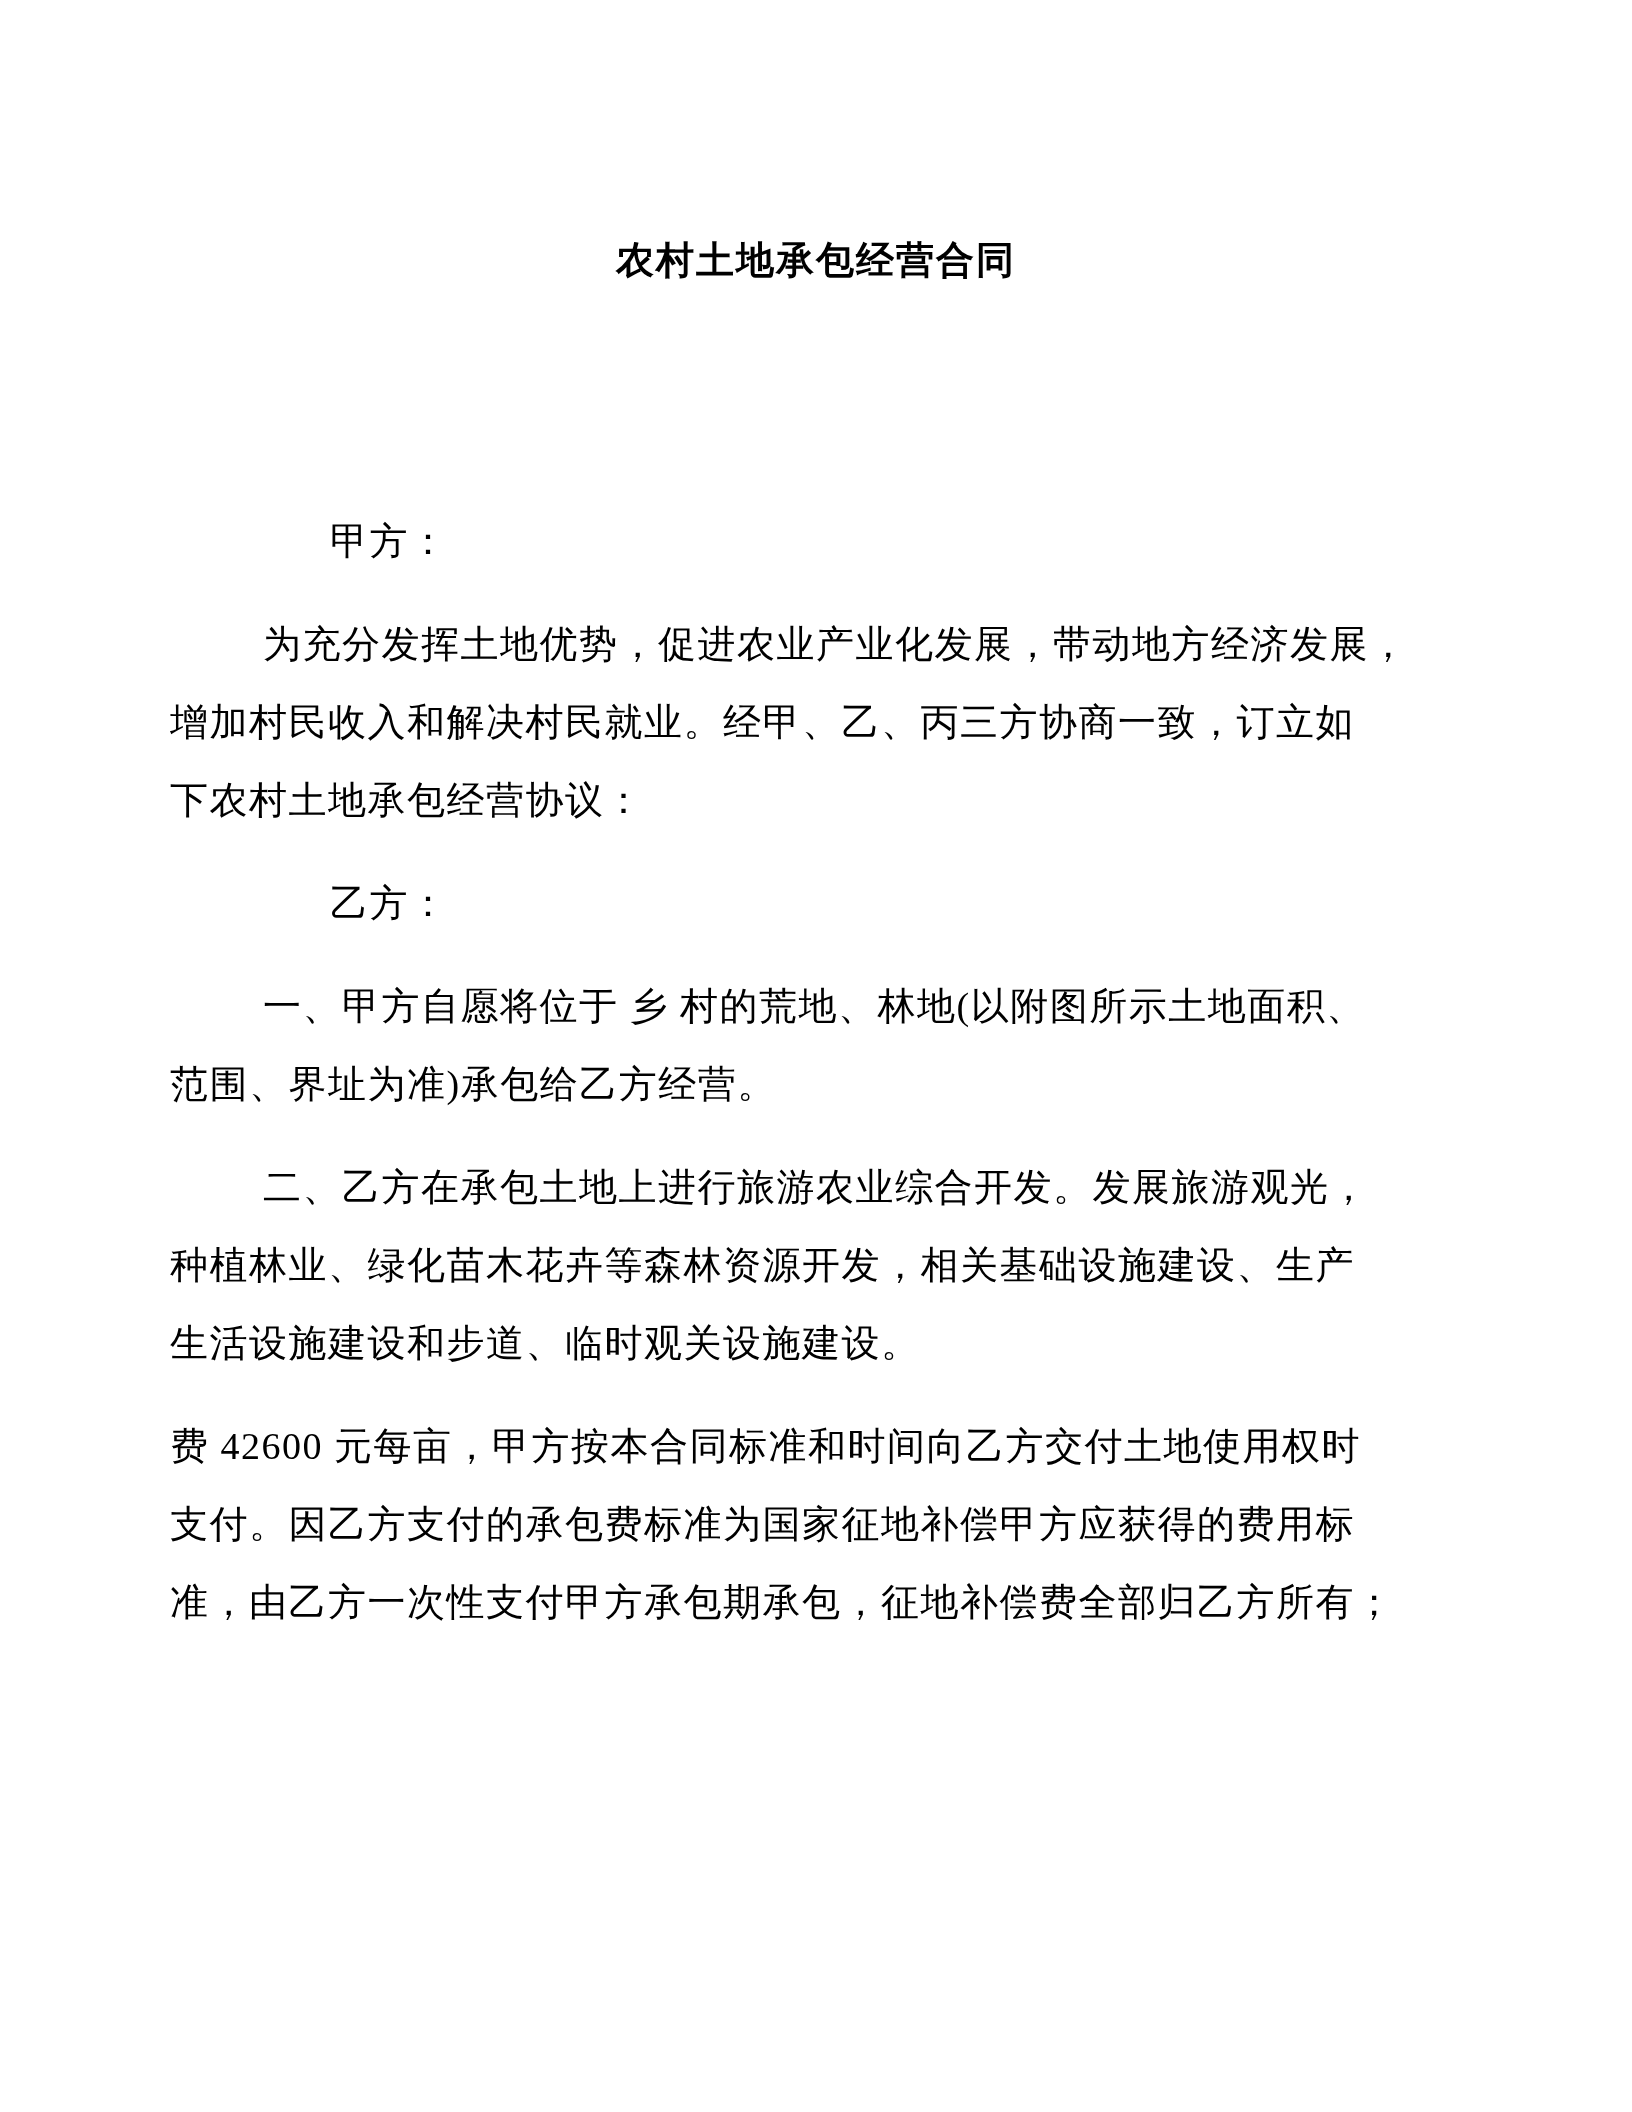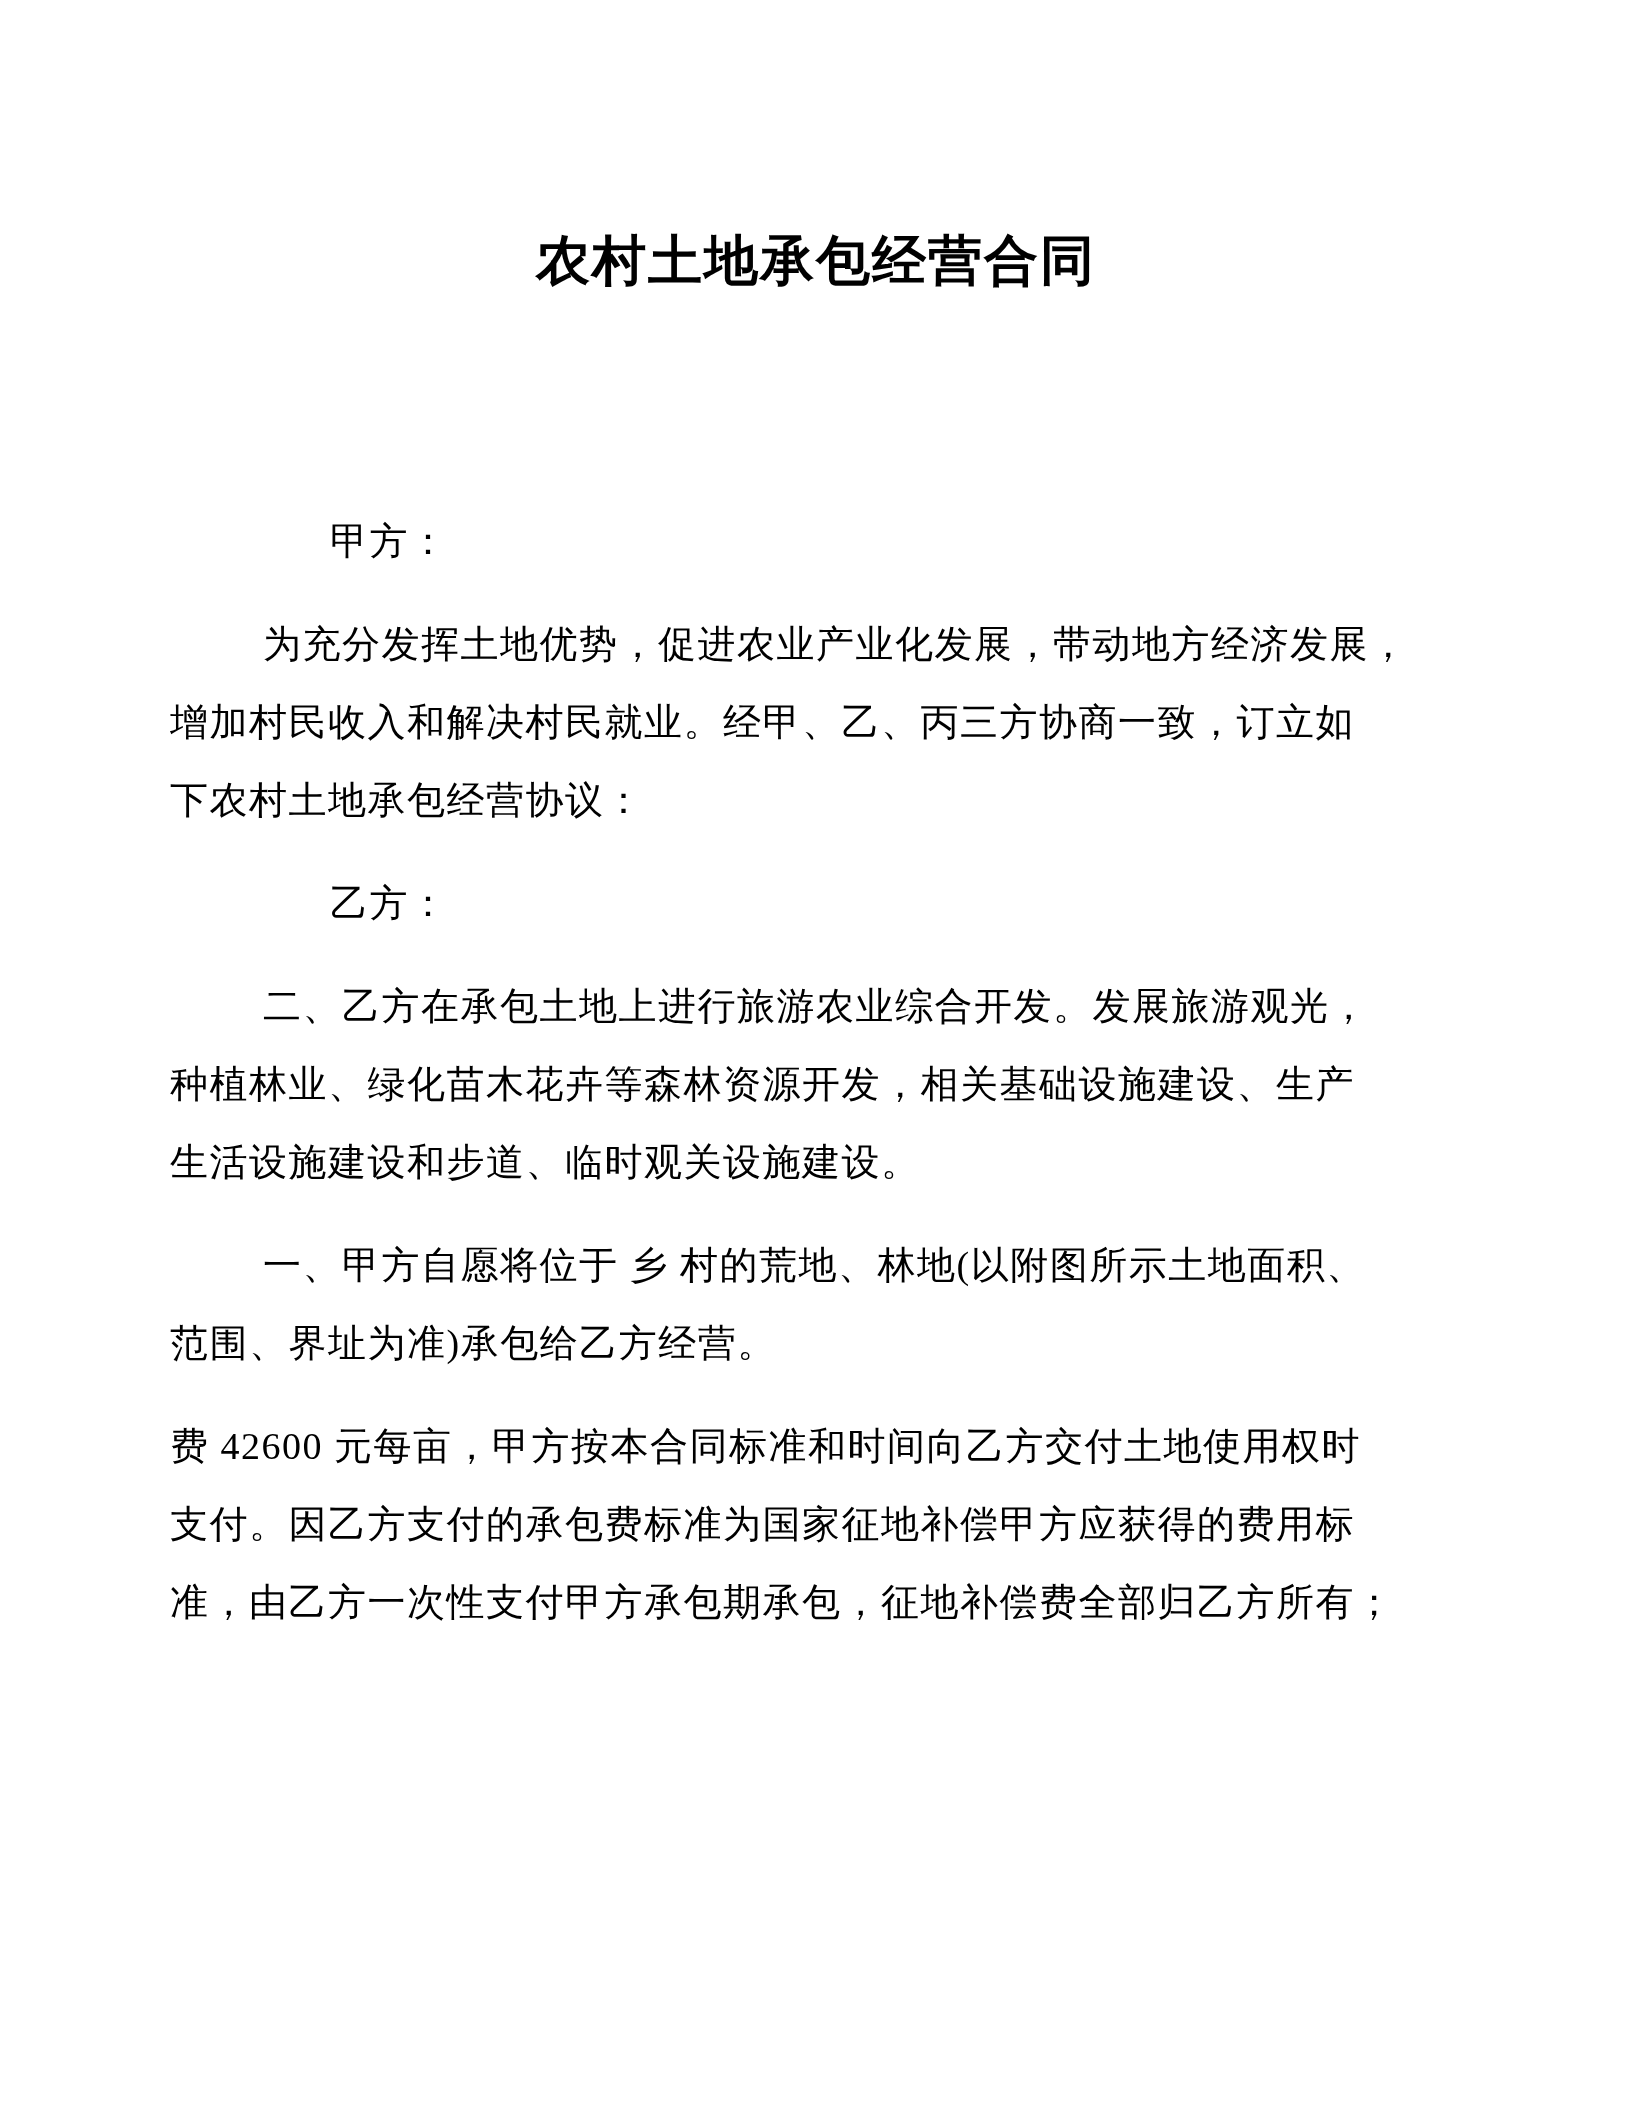--- a/index.html
+++ b/index.html
@@ -21,21 +21,21 @@
     background: #ffffff;
     overflow: hidden;
   }
   .content {
     position: absolute;
     left: 170px;
     top: 230px;
     width: 1292px;
   }
   .doc-title {
-    font-size: 54px;
+    font-size: 38px;
     line-height: 60px;
     font-weight: bold;
     text-align: center;
     letter-spacing: 2px;
     margin-bottom: 212px;
   }
   .para {
     margin-bottom: 25px;
     font-family: Liberation Serif, serif;
   }
@@ -66,28 +66,28 @@
       <div class="line ind-2">为充分发挥土地优势，促进农业产业化发展，带动地方经济发展，</div>
       <div class="line">增加村民收入和解决村民就业。经甲、乙、丙三方协商一致，订立如</div>
       <div class="line">下农村土地承包经营协议：</div>
     </div>
 
     <div class="para">
       <div class="line ind-4">乙方：</div>
     </div>
 
     <div class="para">
+      <div class="line ind-2">一、甲方自愿将位于 乡 村的荒地、林地(以附图所示土地面积、</div>
+      <div class="line">范围、界址为准)承包给乙方经营。</div>
+    </div>
+
+    <div class="para">
       <div class="line ind-2">二、乙方在承包土地上进行旅游农业综合开发。发展旅游观光，</div>
       <div class="line">种植林业、绿化苗木花卉等森林资源开发，相关基础设施建设、生产</div>
       <div class="line">生活设施建设和步道、临时观关设施建设。</div>
-    </div>
-
-    <div class="para">
-      <div class="line ind-2">一、甲方自愿将位于 乡 村的荒地、林地(以附图所示土地面积、</div>
-      <div class="line">范围、界址为准)承包给乙方经营。</div>
     </div>
 
 
     <div class="para">
       <div class="line">费 42600 元每亩，甲方按本合同标准和时间向乙方交付土地使用权时</div>
       <div class="line">支付。因乙方支付的承包费标准为国家征地补偿甲方应获得的费用标</div>
       <div class="line">准，由乙方一次性支付甲方承包期承包，征地补偿费全部归乙方所有；</div>
     </div>
 
   </div>

